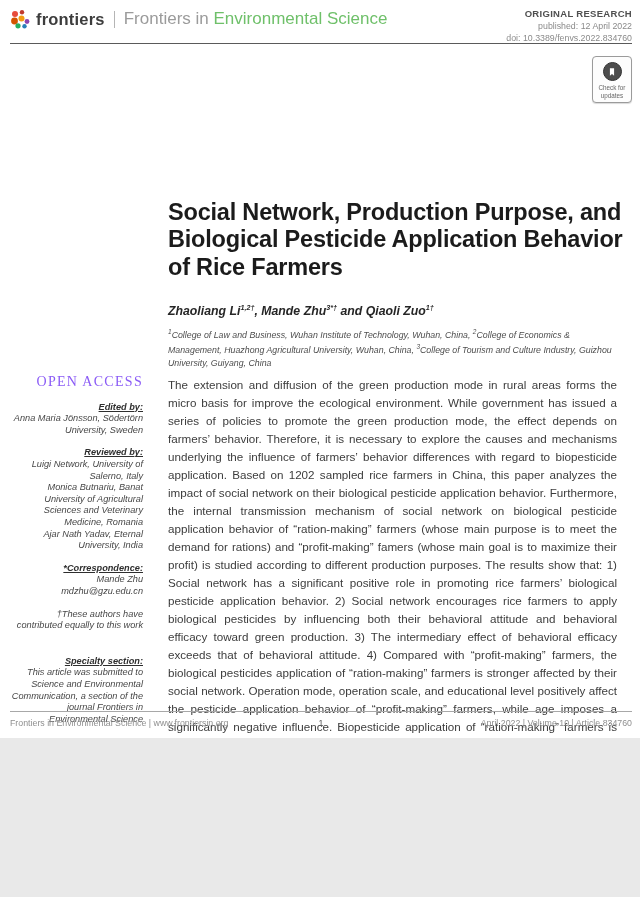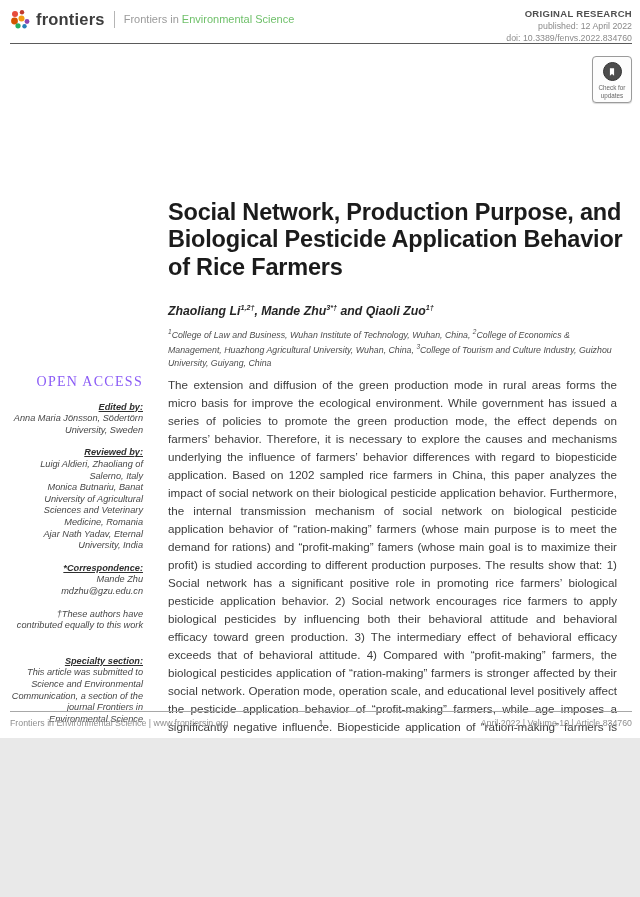--- a/index.html
+++ b/index.html
@@ -15,21 +15,21 @@
 
   
   .top-header {
     position: absolute; top: 8px; left: 10px; right: 8px;
     display: flex; justify-content: space-between; align-items: flex-start;
   }
   .brand { display: flex; align-items: center; }
   .brand-logo { width: 21px; height: 22px; margin-right: 5px; }
   .brand-name { font-size: 16.5px; font-weight: bold; color: #3d3d3d; letter-spacing: 0.2px; }
   .brand-divider { width: 1px; height: 17px; background: #b5b5b5; margin: 0 9px; }
-  .journal-line { font-size: 11px; }
+  .journal-line { font-size: 17px; }
   .journal-prefix { color: #9b9b9b; }
   .journal-name { color: #6fc06a; }
   .pub-meta { text-align: right; line-height: 1.35; }
   .article-type { font-size: 9.5px; font-weight: bold; color: #4f4f4f; letter-spacing: 0.3px; }
   .pub-line { font-size: 8.8px; color: #8a8a8a; }
   .top-rule { position: absolute; top: 43px; left: 10px; right: 8px; border-top: 1.5px solid #5a5a5a; }
 
   
   .update-badge {
     position: absolute; top: 56px; right: 8px;
@@ -149,21 +149,21 @@
   <aside class="sidebar">
     <div class="open-access">OPEN ACCESS</div>
 
     <div class="sb-block">
       <div class="sb-label">Edited by:</div>
       <div>Anna Maria Jönsson, Södertörn University, Sweden</div>
     </div>
 
     <div class="sb-block">
       <div class="sb-label">Reviewed by:</div>
-      <div>Luigi Aldieri, Zhaoliang of Salerno, Italy</div>
+      <div>Luigi Network, University of Salerno, Italy</div>
       <div>Monica Butnariu, Banat University of Agricultural Sciences and Veterinary Medicine, Romania</div>
       <div>Ajar Nath Yadav, Eternal University, India</div>
     </div>
 
     <div class="sb-block">
       <div class="sb-label">*Correspondence:</div>
       <div>Mande Zhu</div>
       <div class="sb-email">mdzhu@gzu.edu.cn</div>
     </div>
 

